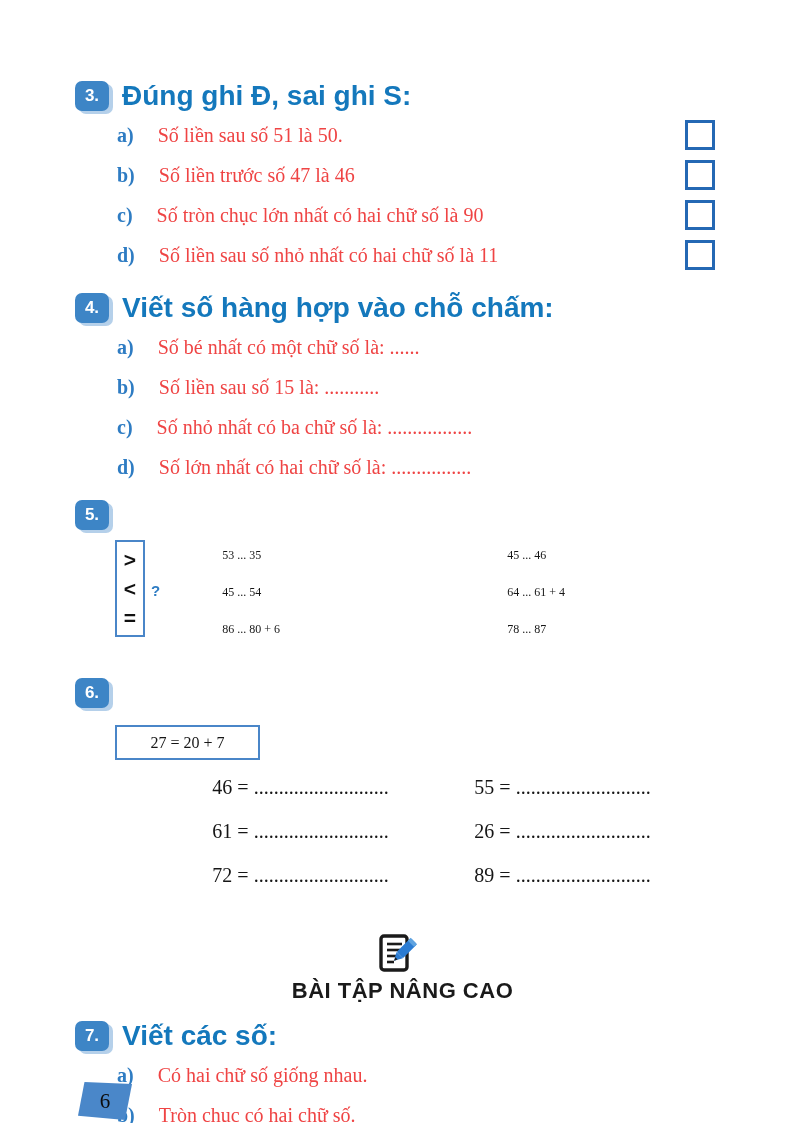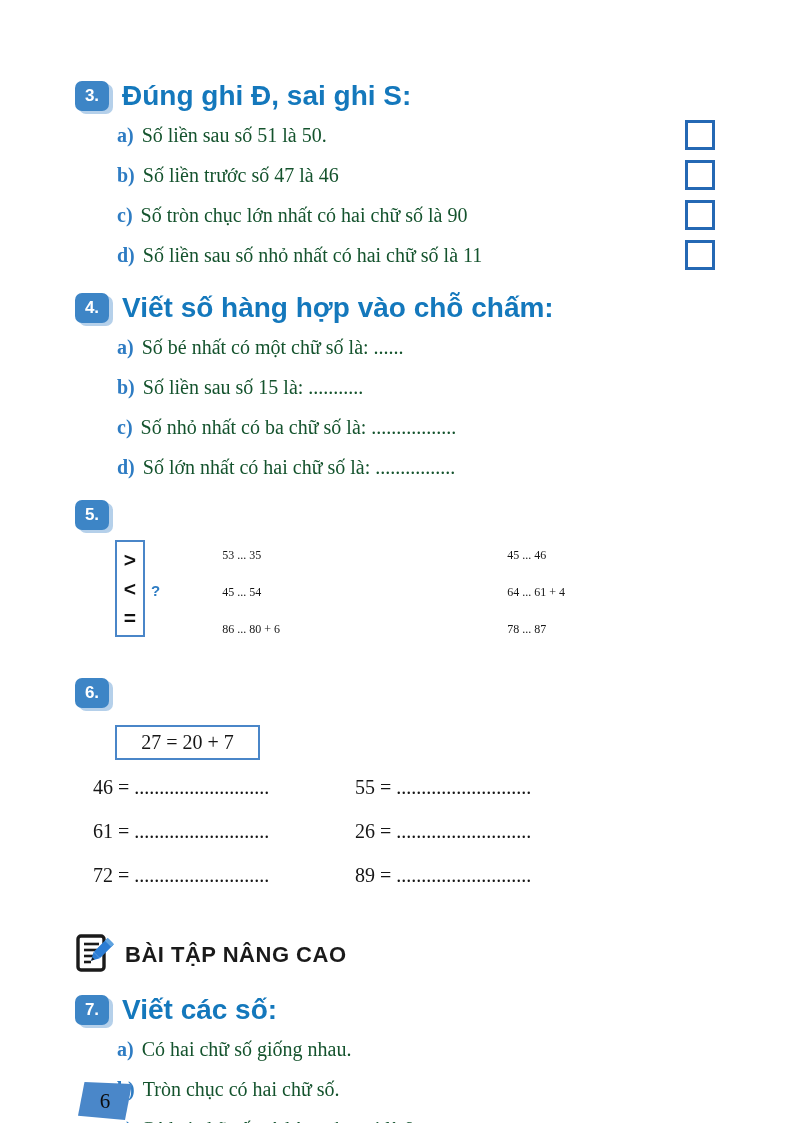--- a/index.html
+++ b/index.html
@@ -56,21 +56,21 @@
     margin-left: 42px;
     height: 30px;
     margin-bottom: 10px;
     font-size: 20px;
   }
   .item-letter {
     color: #2e7cc3;
     font-weight: bold;
     margin-right: 8px;
   }
-  .item-text { color: #14532d; }
+  .item-text { color: #ef4444; margin-left: 16px; }
   .checkbox {
     margin-left: auto;
     margin-right: 15px;
     width: 30px;
     height: 30px;
     border: 3px solid #2468b4;
     background: #ffffff;
   }
   
   .sec { margin-top: 22px; }
@@ -123,40 +123,43 @@
   .cmp-right { margin-left: 65px; }
   
   .example-box {
     margin: 16px 0 0 40px;
     width: 145px;
     height: 35px;
     border: 2px solid #4a86c8;
     display: flex;
     align-items: center;
     justify-content: center;
-    font-size: 20px;
+    font-size: 16px;
   }
   .eq-grid {
-    margin: 12px 0 0 18px;
-    display: flex;
+    margin: 12px 0 0 58px;
+    display: flex;
+    justify-content: center;
   }
   .eq-col { display: flex; flex-direction: column; }
   .eq-col .eq-row {
     height: 30px;
     margin-bottom: 14px;
     font-size: 20px;
     display: flex;
     align-items: center;
   }
   .eq-col-left { width: 262px; }
   
   .advanced-heading {
     margin-top: 28px;
     display: flex;
     align-items: center;
+    justify-content: center;
+    flex-direction: column;
   }
   .advanced-heading .icon { margin-right: 10px; }
   .advanced-title {
     font-family: "Liberation Sans", sans-serif;
     font-weight: bold;
     font-size: 22px;
     letter-spacing: 0.5px;
     color: #1a1a1a;
   }
   

